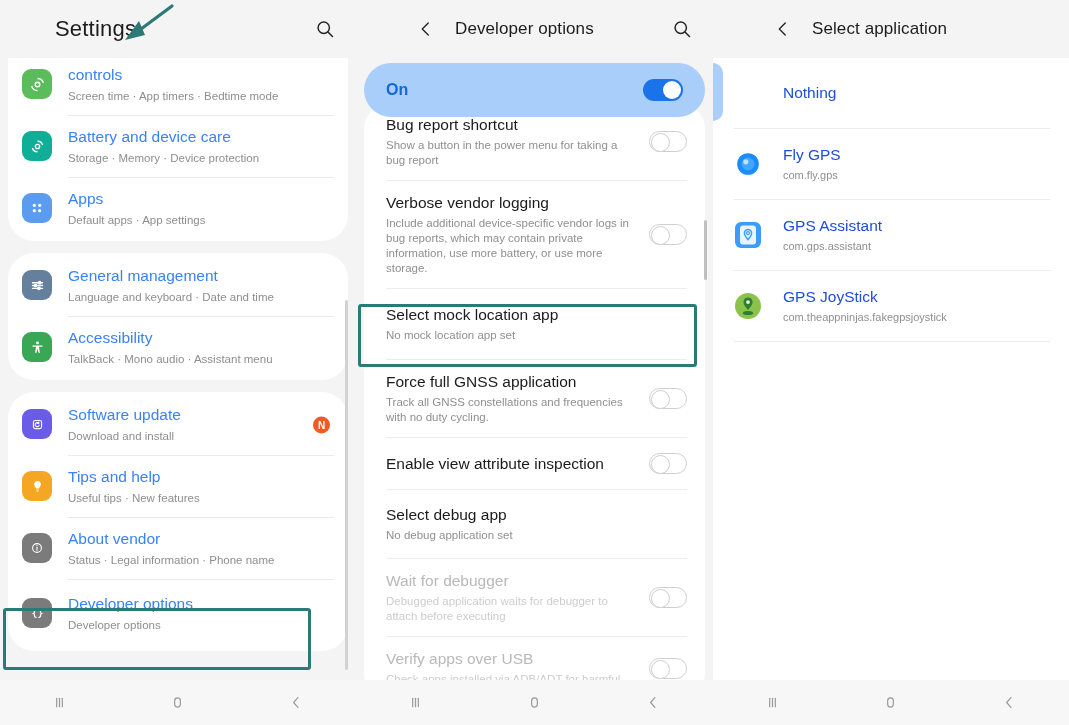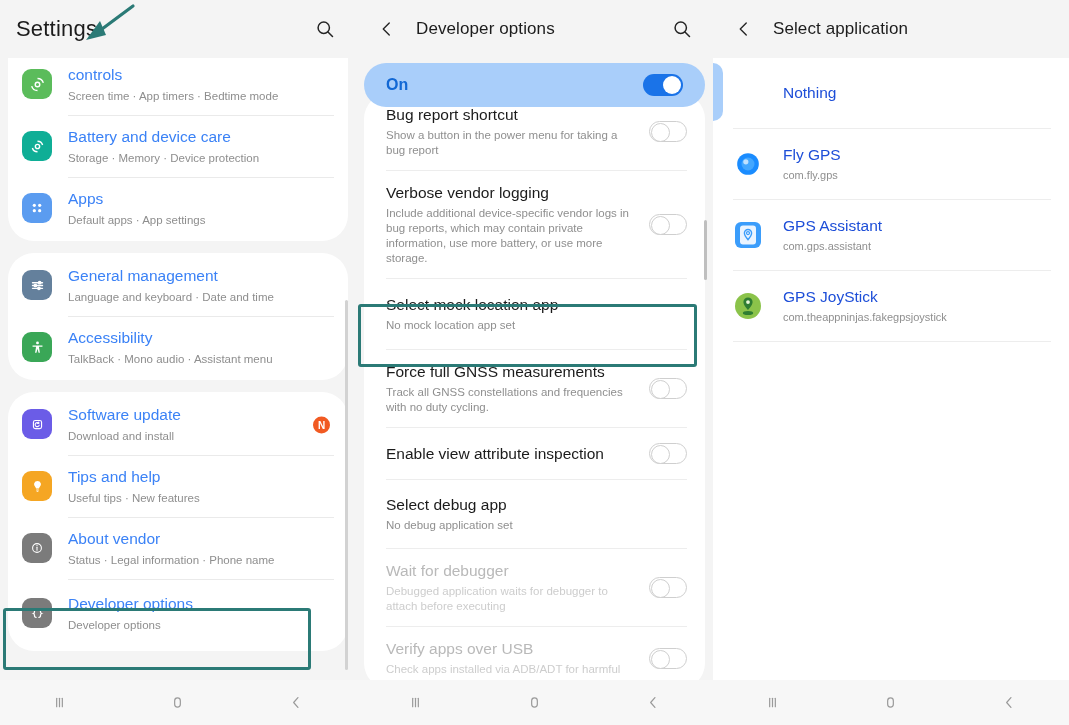--- a/index.html
+++ b/index.html
@@ -12,21 +12,21 @@
   .screens { position: relative; width: 1069px; height: 725px; display: flex; }
 
   .panel { position: relative; height: 725px; overflow: hidden; background: #f4f4f4; }
   .panel-1 { width: 356px; }
   .panel-2 { width: 357px; }
   .panel-3 { width: 356px; }
 
   
   .hdr {
     height: 58px; display: flex; align-items: center;
-    padding: 0 16px; background: #f4f4f4; position: relative; z-index: 5;
+    padding: 0 16px; background: #f4f4f4; position: relative; z-index: 5; margin-left: 39px;
   }
   .hdr-title-lg { font-size: 22px; color: #1c1c1c; letter-spacing: .2px; }
   .hdr-title { font-size: 17px; color: #1c1c1c; margin-left: 14px; letter-spacing: .1px; }
   .hdr-spacer { flex: 1; }
   .icon-btn { width: 30px; height: 30px; display: flex; align-items: center; justify-content: center; }
   .back-chev { width: 18px; height: 18px; }
   .search-ic { width: 20px; height: 20px; }
 
   
   .anno-arrow { position: absolute; left: 78px; top: 2px; width: 60px; height: 42px; pointer-events: none; }
@@ -56,21 +56,21 @@
     pointer-events: none; z-index: 6;
   }
   .scrollbar-v {
     position: absolute; width: 3px; background: #d2d2d2; border-radius: 2px; z-index: 4;
   }
 
   
   .dev-scroll { position: absolute; left: 0; right: 0; top: 58px; bottom: 45px; overflow: hidden; }
   .on-pill {
     background: #a9cefa; border-radius: 28px; margin: 5px 8px 0 8px;
-    height: 44px; display: flex; align-items: center; padding: 0 22px;
+    height: 54px; display: flex; align-items: center; padding: 0 22px;
     position: relative; z-index: 3;
   }
   .on-pill .lbl { font-size: 16px; color: #1268d4; font-weight: bold; }
   .switch-on { margin-left: auto; width: 40px; height: 22px; border-radius: 12px; background: #1a73e8; position: relative; }
   .switch-on::after { content:""; position:absolute; right:2px; top:2px; width:18px; height:18px; border-radius:50%; background:#fff; }
   .switch-off { width: 38px; height: 21px; border-radius: 12px; border: 1.5px solid #cfcfcf; background: #fff; position: relative; flex: 0 0 38px; }
   .switch-off::after { content:""; position:absolute; left:1px; top:1px; width:17px; height:17px; border-radius:50%; background:#fff; border:1.5px solid #cfcfcf; }
 
   .dev-card { background: #fff; border-radius: 26px; margin: -14px 8px 0 8px; padding-top: 6px; position: relative; z-index: 1; }
   .drow { display: flex; align-items: center; padding: 12px 18px 12px 22px; }
@@ -333,21 +333,21 @@
         <div class="drow" style="padding-top:16px;padding-bottom:16px">
           <div class="dtxt">
             <div class="d1">Select mock location app</div>
             <div class="d2">No mock location app set</div>
           </div>
         </div>
         <div class="ddiv"></div>
 
         <div class="drow">
           <div class="dtxt">
-            <div class="d1">Force full GNSS measurements</div>
+            <div class="d1">Force full GNSS application</div>
             <div class="d2">Track all GNSS constellations and frequencies with no duty cycling.</div>
           </div>
           <div class="switch-off"></div>
         </div>
         <div class="ddiv"></div>
 
         <div class="drow" style="padding-top:15px;padding-bottom:15px">
           <div class="dtxt">
             <div class="d1">Enable view attribute inspection</div>
           </div>

